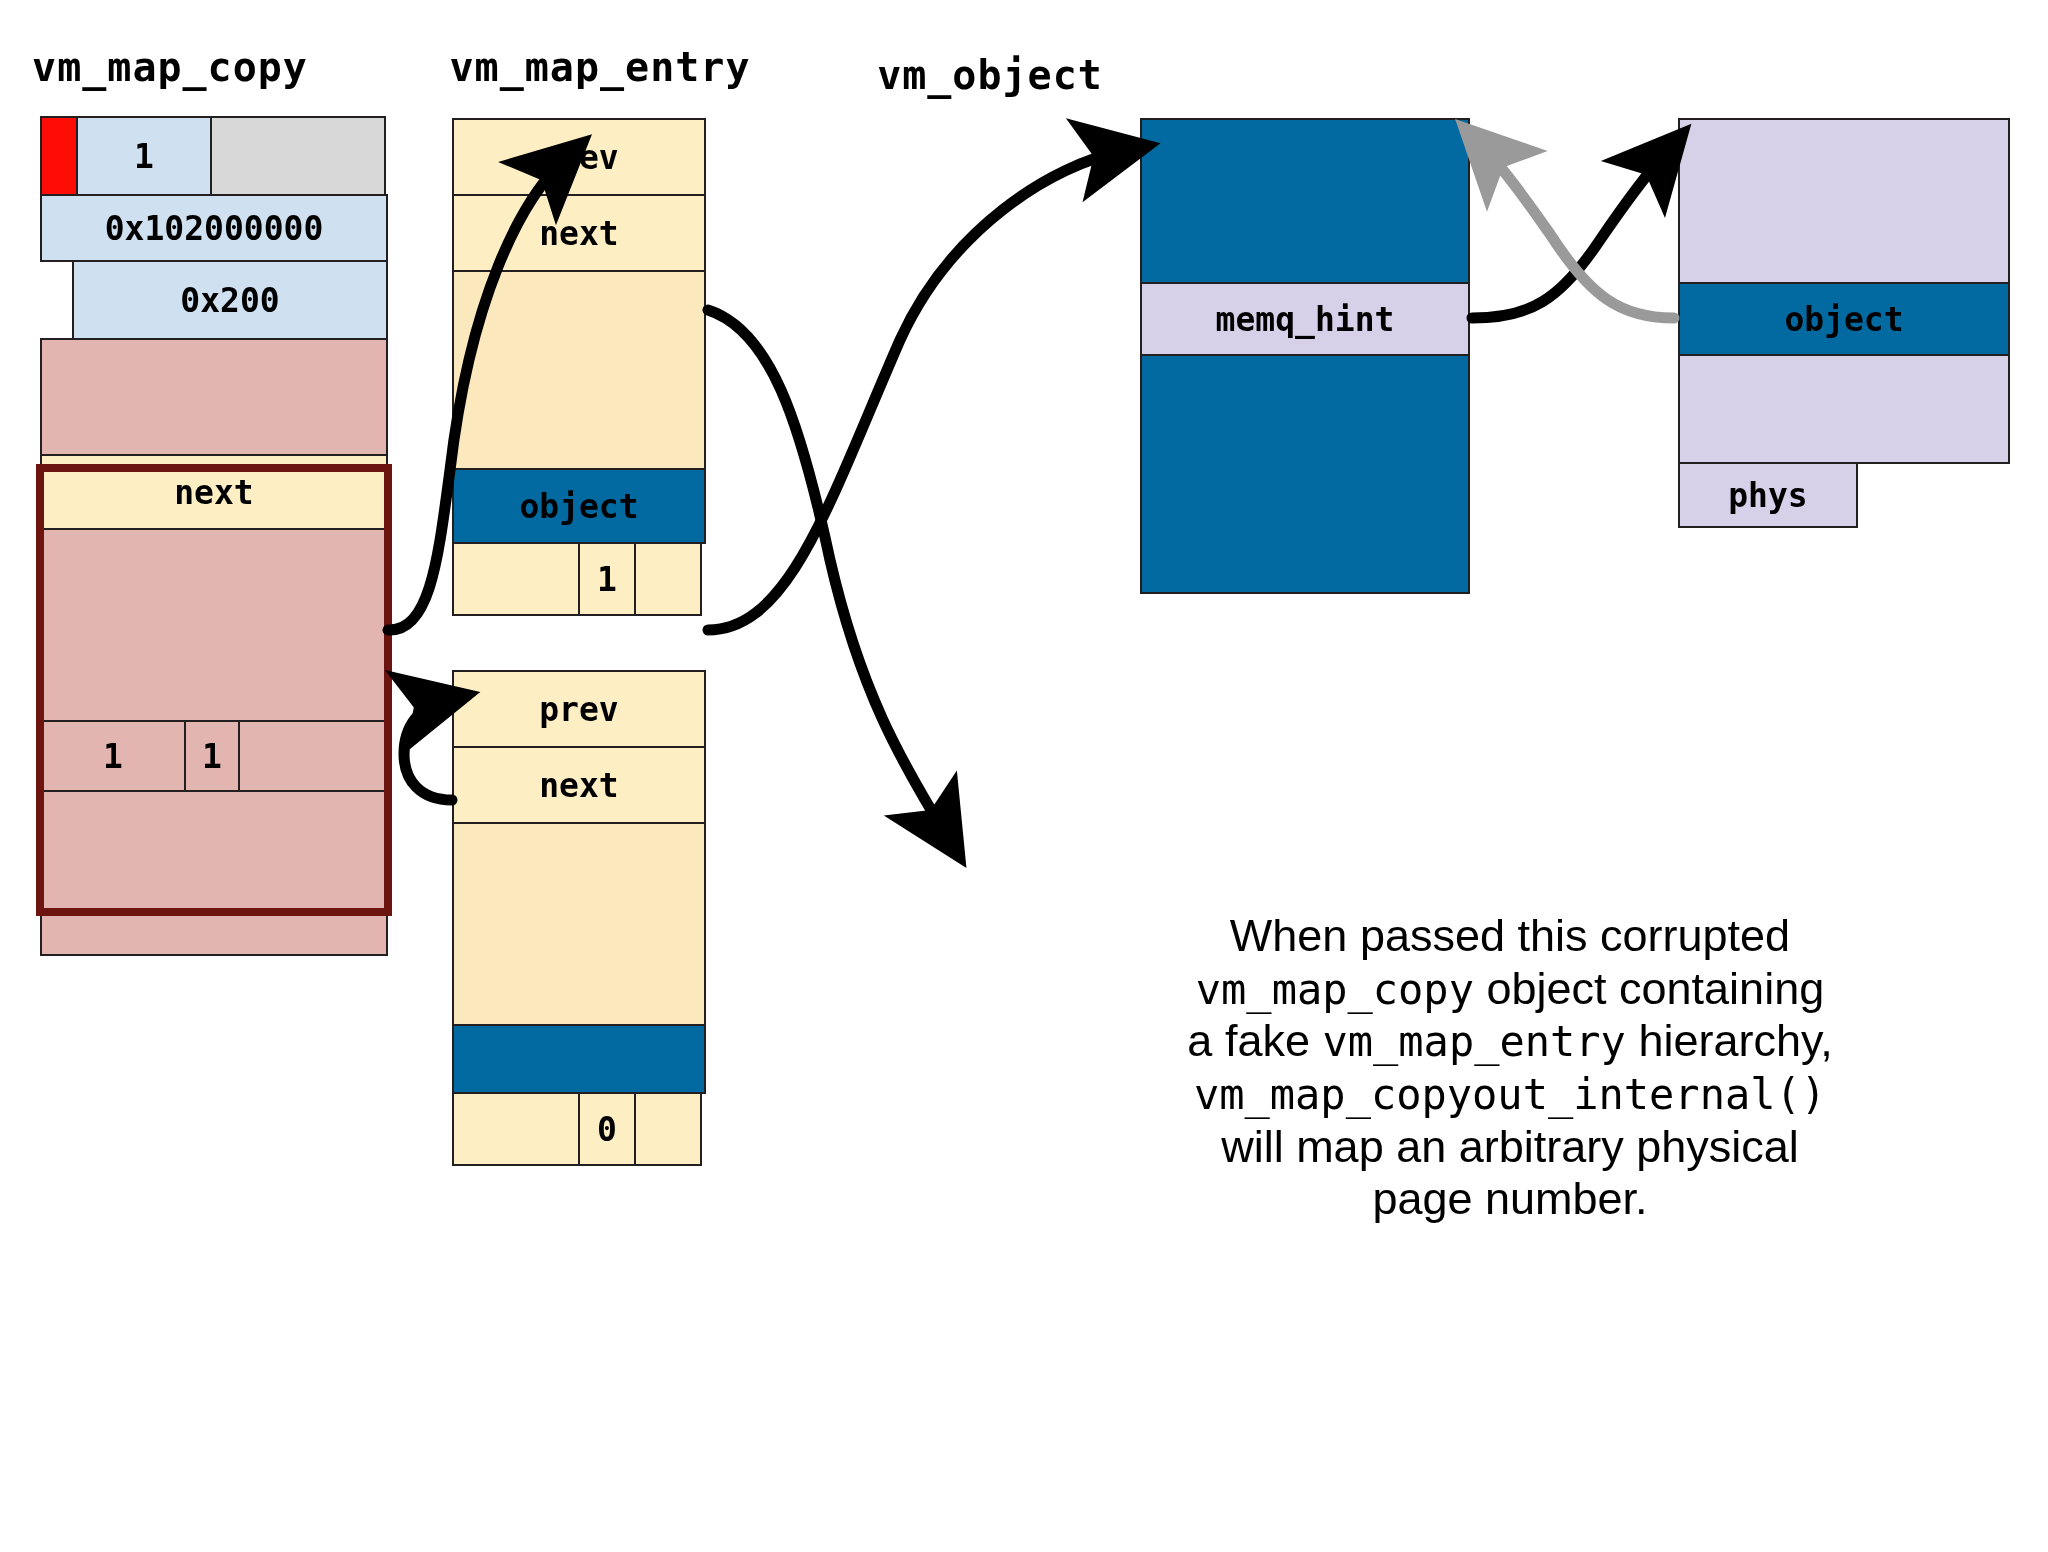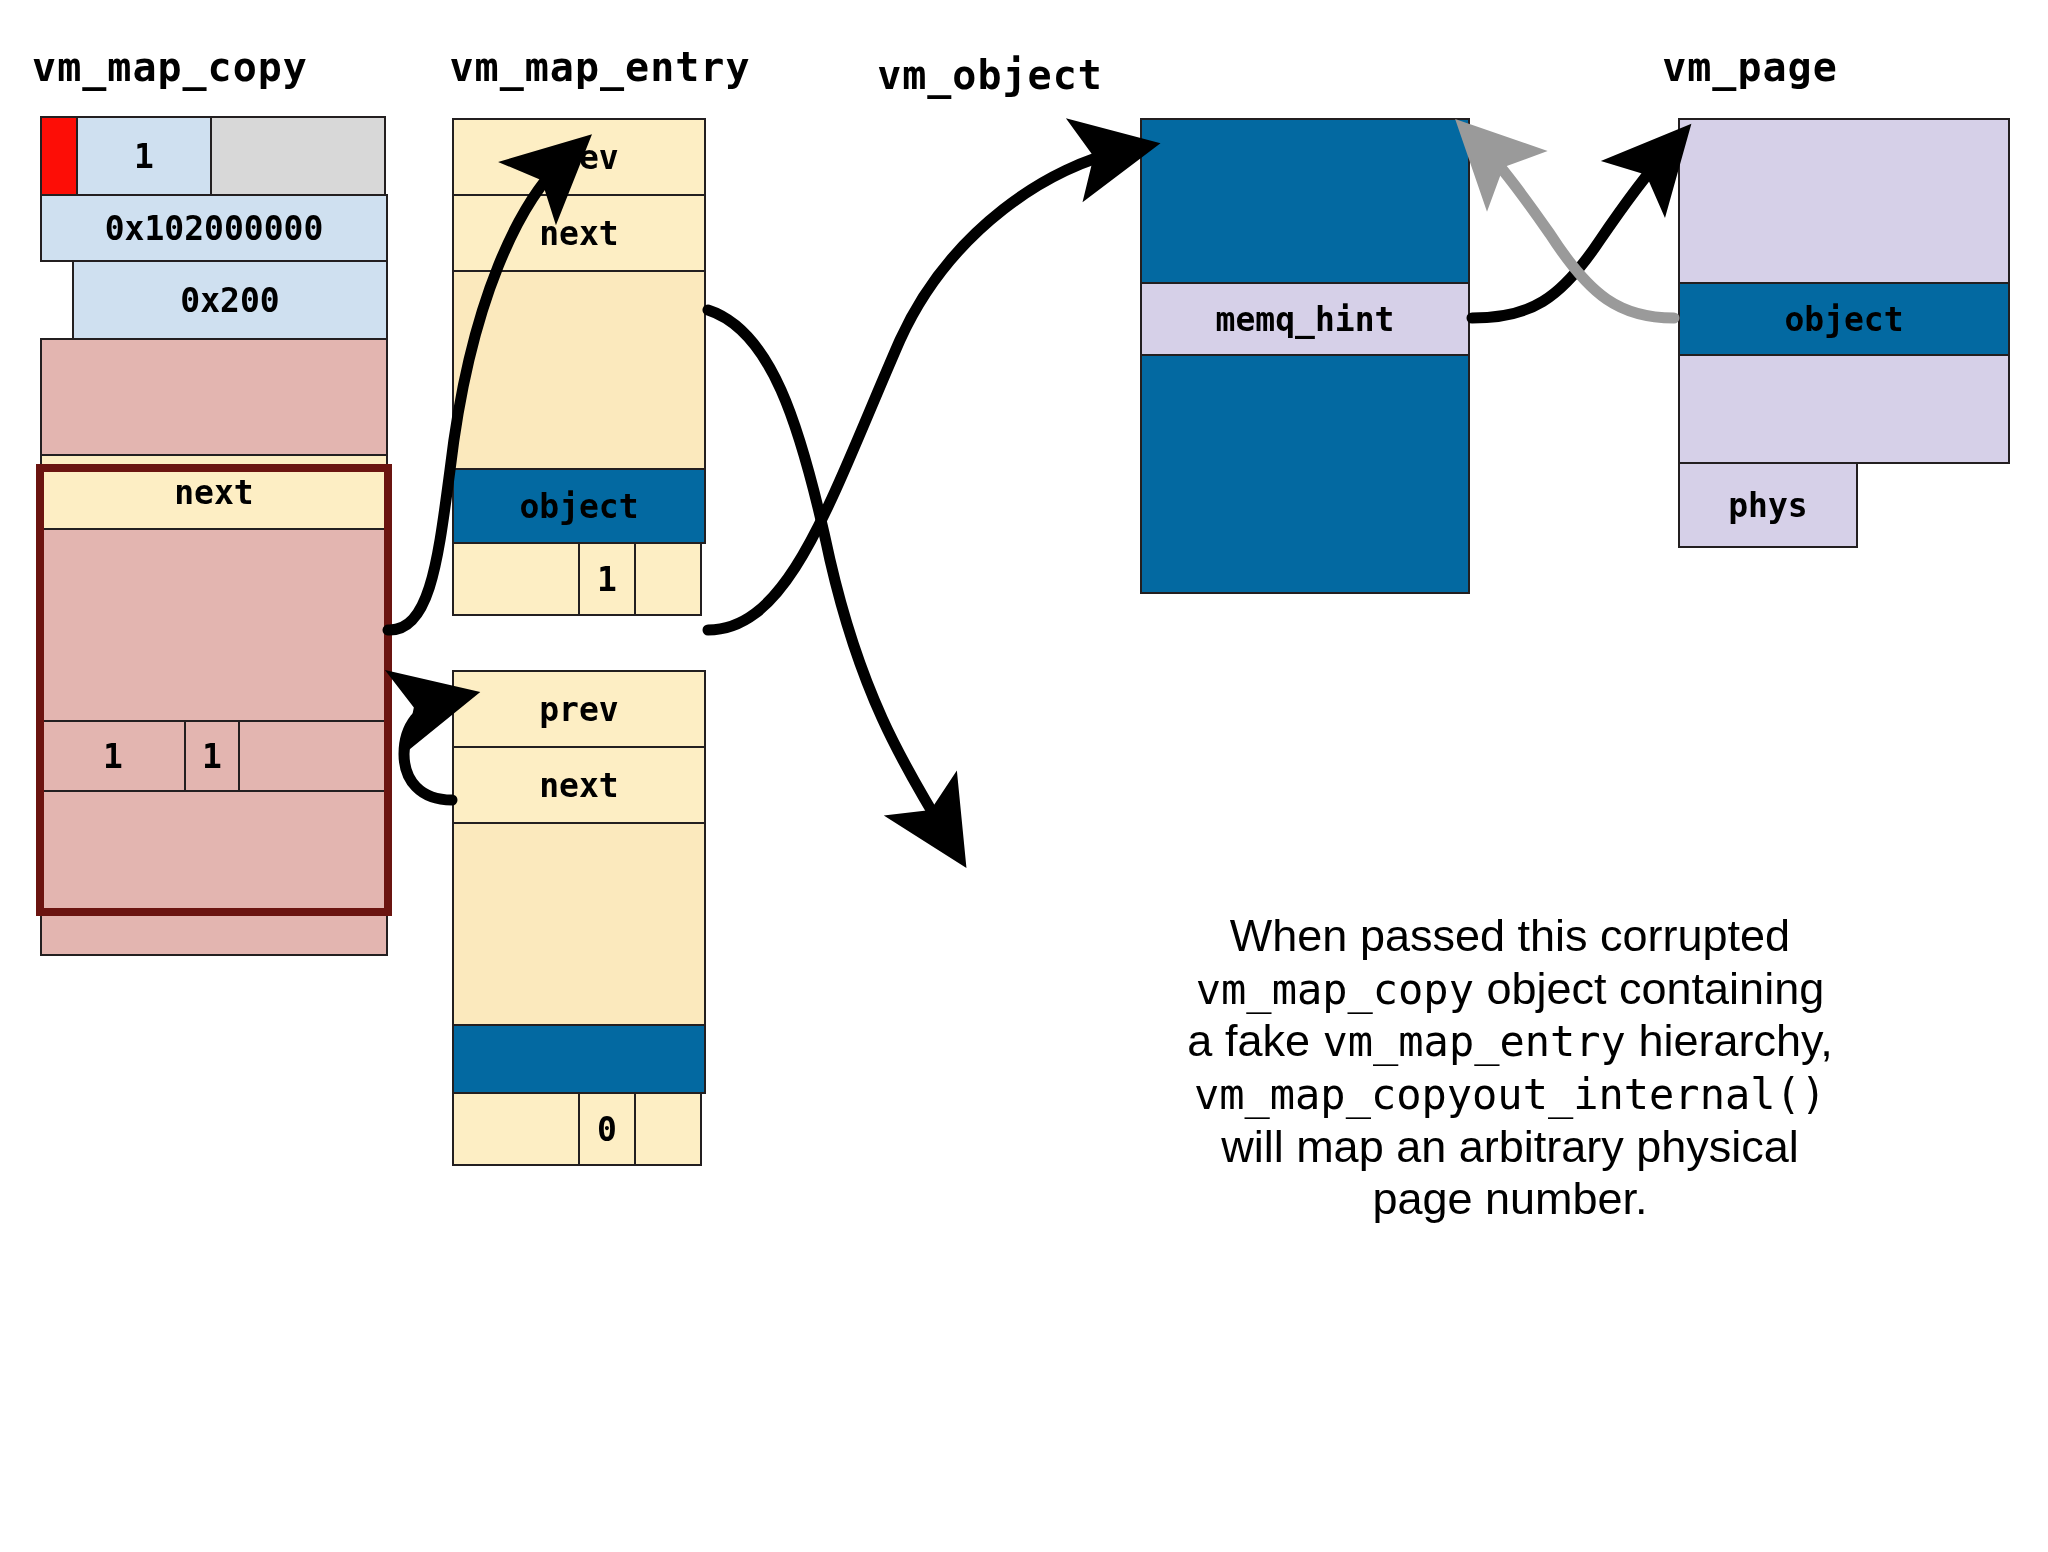--- a/index.html
+++ b/index.html
@@ -120,21 +120,20 @@
 <body>
 
 <div class="stage">
 
   <div class="col-title" style="left:0px; top:44px; width:340px;">vm_map_copy</div>
 
   <div class="col-title" style="left:430px; top:44px; width:340px;">vm_map_entry</div>
 
   <div class="col-title" style="left:820px; top:52px; width:340px;">vm_object</div>
 
-  <div class="col-title" style="left:1580px; top:44px; width:340px;">vm_page</div>
 
   <div class="struct" style="left:40px; top:118px; width:348px;">
 
     <div class="row-split">
       <div class="cell fill-red" style="width:38px; height:80px;"></div>
       <div class="cell fill-blue" style="width:136px; height:80px;">1</div>
       <div class="cell fill-grey" style="width:176px; height:80px;"></div>
     </div>
 
     <div class="field fill-blue" style="height:68px;">0x102000000</div>
@@ -203,21 +202,21 @@
 
   <div class="struct" style="left:1678px; top:118px; width:332px;">
 
     <div class="field fill-lilac" style="height:166px;"></div>
 
     <div class="field fill-orange" style="height:74px;">object</div>
 
     <div class="field fill-lilac" style="height:110px;"></div>
   </div>
 
-  <div class="field fill-lilac" style="position:absolute; left:1678px; top:464px; width:180px; height:86px;">phys</div>
+  <div class="field fill-lilac" style="position:absolute; left:1678px; top:464px; width:180px; height:66px;">phys</div>
 
   <div class="caption" style="left:1060px; top:910px; width:900px;">
     <div>
       <span>When passed this corrupted</span>
     </div>
     <div>
       <span class="mono">vm_map_copy</span><span> object containing</span>
     </div>
     <div>
       <span>a fake </span><span class="mono">vm_map_entry</span><span> hierarchy,</span>

